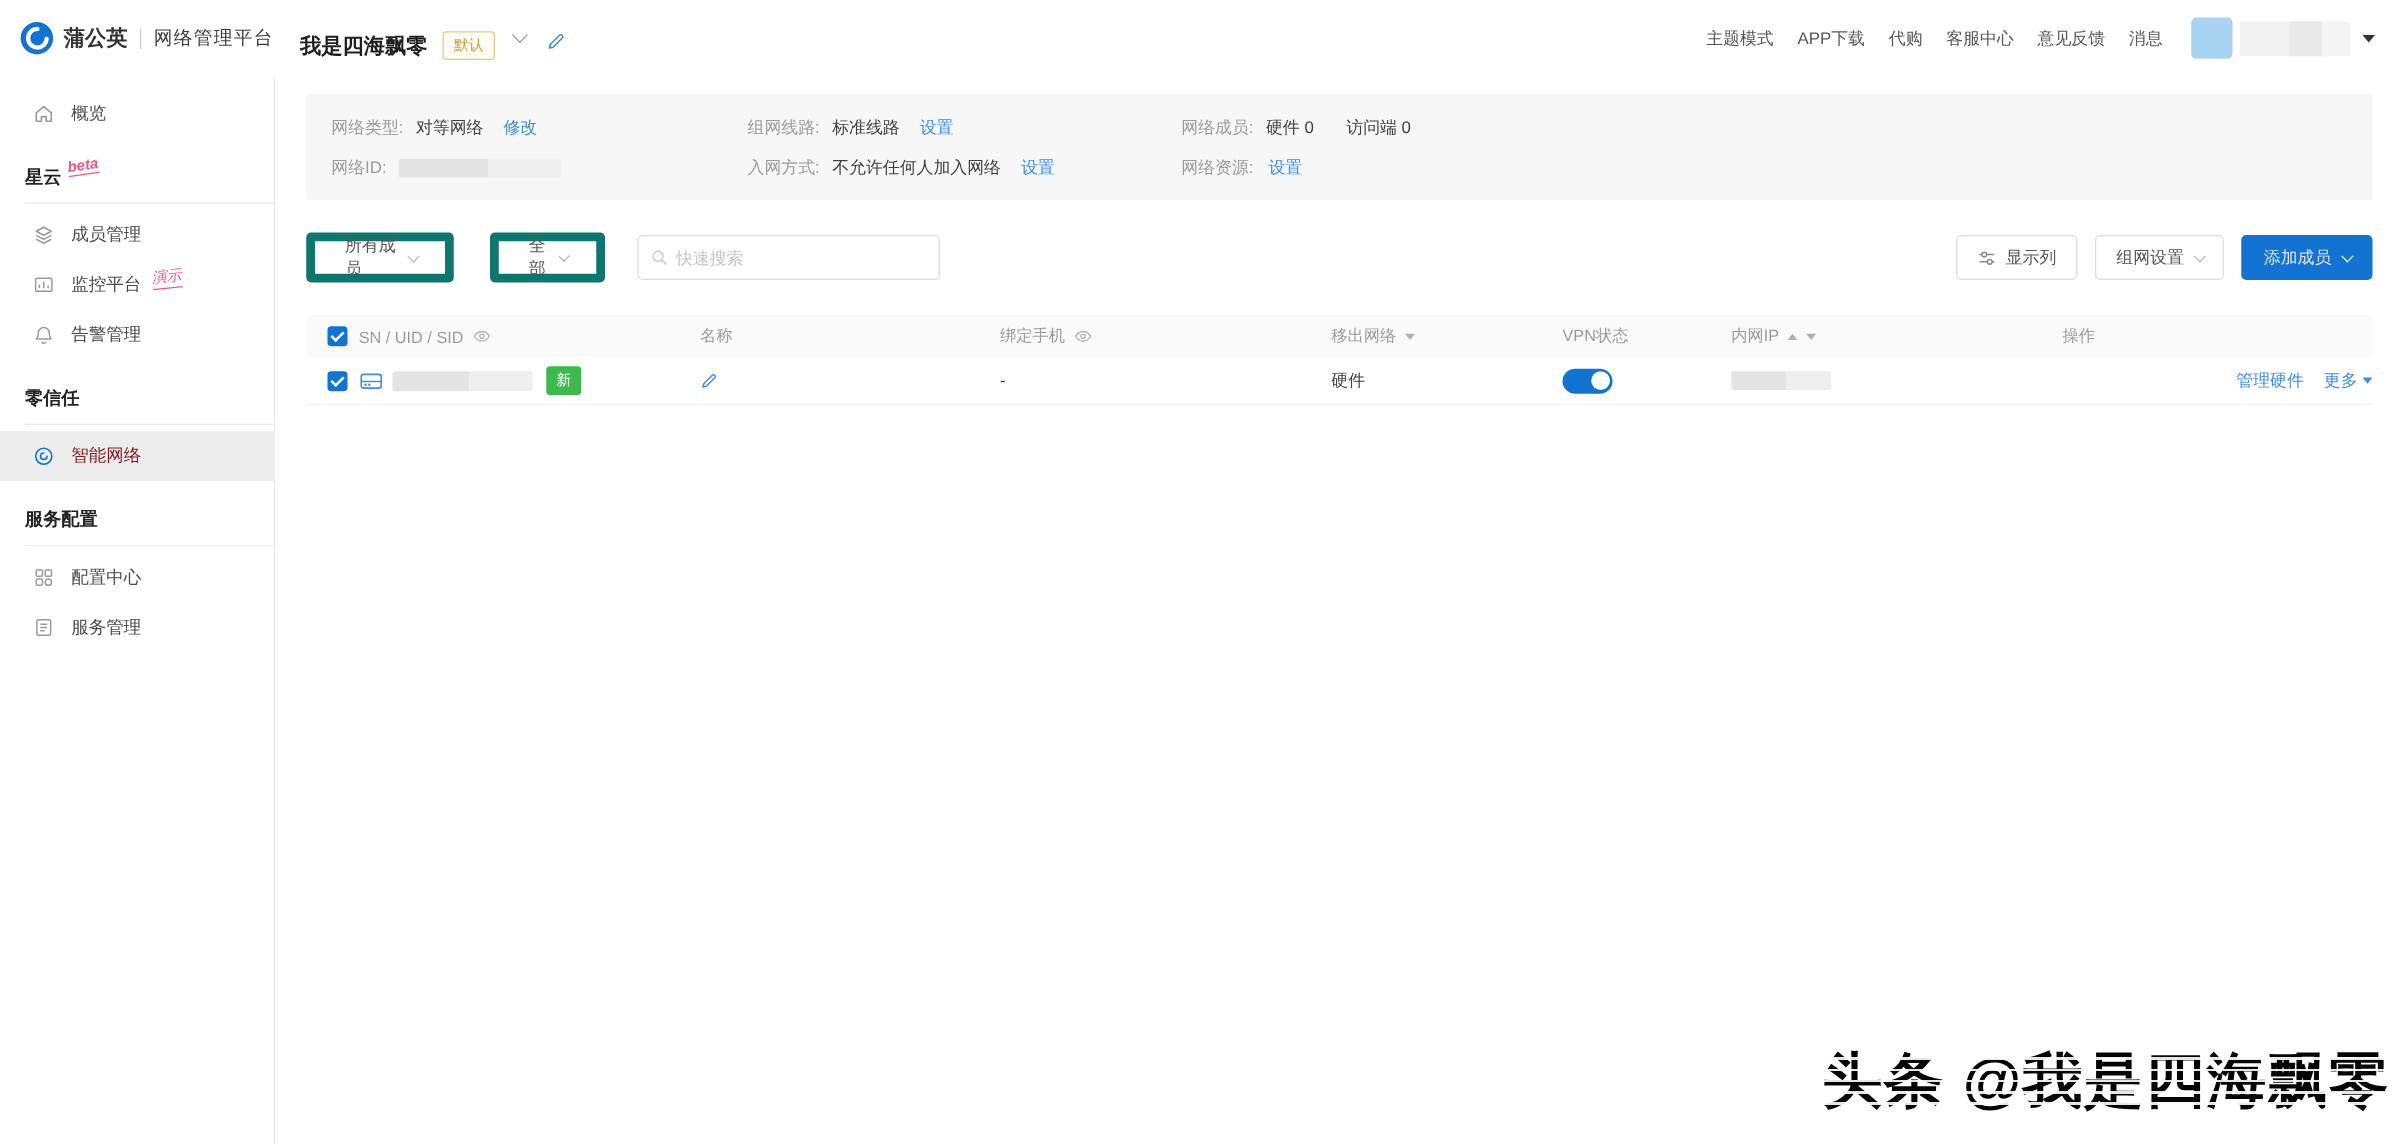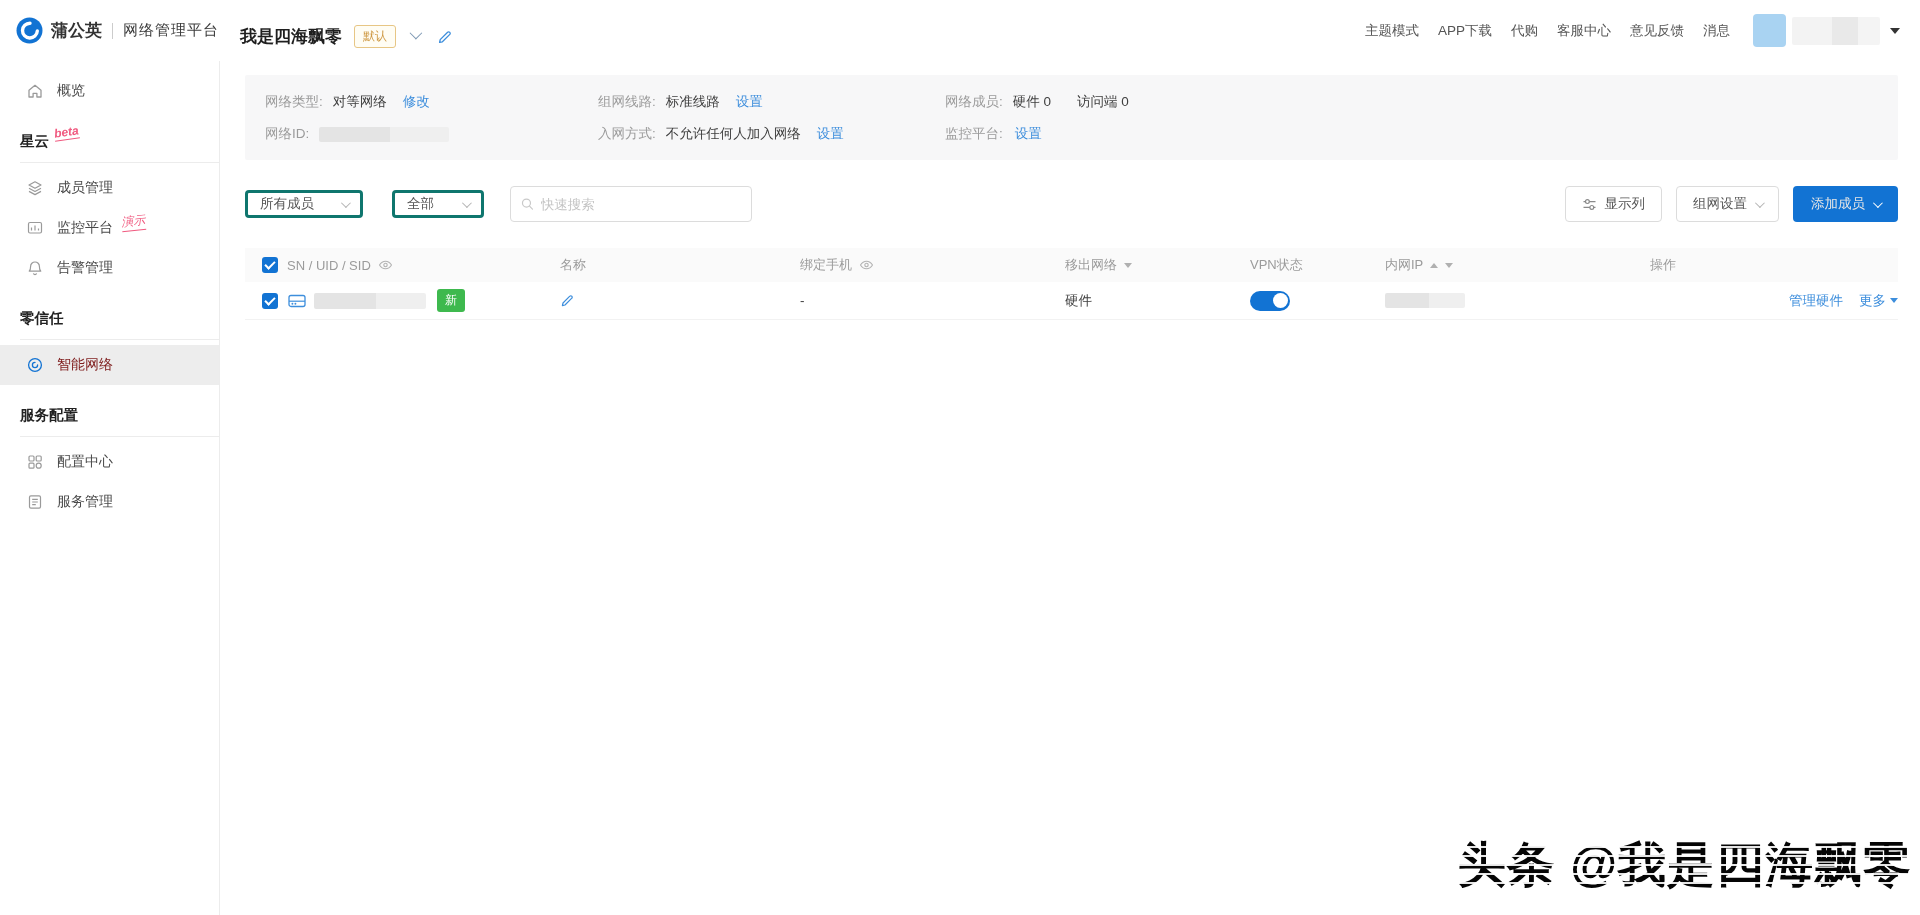--- a/index.html
+++ b/index.html
@@ -9,21 +9,21 @@
     grid-template-columns:220px 1fr;
     grid-template-rows:61px 1fr 38px;
     grid-template-areas:"topbar topbar" "sidebar main" "sidebar footer"; }
 
   
   .topbar { grid-area:topbar; display:flex; align-items:center; padding:0 20px 0 16px; background:#fff; }
   .brand { display:flex; align-items:center; width:204px; flex:0 0 204px; }
   .brand-name { font-size:17px; font-weight:bold; color:#333; margin-left:8px; }
   .brand-div { width:1px; height:16px; background:#ccc; margin:0 10px; }
   .brand-sub { font-size:15px; color:#3c3c3c; letter-spacing:1px; }
-  .title-wrap { display:flex; align-items:center; margin-left:20px;margin-top:12px; }
+  .title-wrap { display:flex; margin-left:20px;margin-top:12px; }
   .page-title { font-size:17px; font-weight:bold; color:#1f1f1f; }
   .badge-default { margin-left:12px; font-size:12px; color:#cf9a45; border:1px solid #e7c685; background:#fffdf4; border-radius:3px; padding:2px 8px; }
   .title-chev { width:9px; height:9px; border-right:1.6px solid #7d98b3; border-bottom:1.6px solid #7d98b3; transform:rotate(45deg) translateY(-2px); margin:0 0 4px 14px; cursor:pointer; }
   .title-edit { margin-left:18px; cursor:pointer; display:flex; }
   .topnav { margin-left:auto; display:flex; align-items:center; gap:19px; font-size:13.5px; color:#555; }
   .topnav .nav-link { cursor:pointer; white-space:nowrap; }
   .account { display:flex; align-items:center; margin-left:4px; cursor:pointer; }
   .avatar { width:33px; height:33px; border-radius:4px; background:#a9d3f2; }
   .name-blur { width:88px; height:28px; margin-left:6px; border-radius:2px;
     background:linear-gradient(90deg,#f3f3f3 0 45%,#e9e9e9 45% 75%,#f4f4f4 75%); }
@@ -45,21 +45,21 @@
   .info-panel { background:#f7f7f8; border-radius:2px; padding:18px 20px 17px; display:grid;
     grid-template-columns:333px 347px auto; row-gap:14px; font-size:13.5px; align-items:center; }
   .ip-cell { display:flex; align-items:center; }
   .ip-label { color:#9b9b9b; margin-right:10px; white-space:nowrap; }
   .ip-value { color:#3f3f3f; white-space:nowrap; }
   .ip-link { color:#3d8edc; margin-left:16px; cursor:pointer; white-space:nowrap; }
   .ip-gap { margin-left:26px; }
   .blur-block { background:linear-gradient(90deg,#e4e4e4 0 55%,#efefef 55%); border-radius:2px; }
 
   .filter-bar { margin-top:26px; display:flex; align-items:center; }
-  .selbox { height:28px; border:3px solid #0f766e; border-radius:4px; display:flex; align-items:center; justify-content:space-between; padding:0 12px; font-size:13.5px; color:#555; cursor:pointer; background:#fff; }
+  .selbox { height:40px; border:7px solid #0f766e; border-radius:4px; display:flex; align-items:center; justify-content:space-between; padding:0 24px; font-size:13.5px; color:#555; cursor:pointer; background:#fff; }
   .sel-members { width:118px; margin-right:29px; }
   .sel-status { width:92px; margin-right:26px; }
   .chev { width:7px; height:7px; border-right:1.5px solid #b5b5b5; border-bottom:1.5px solid #b5b5b5; transform:rotate(45deg) translateY(-2px); }
   .searchbox { width:242px; height:36px; border:1px solid #dcdcdc; border-radius:4px; display:flex; align-items:center; padding:0 10px; background:#fff; }
   .searchbox input { border:none; outline:none; font-size:13.5px; margin-left:7px; width:100%; color:#333; font-family:inherit; }
   .searchbox input::placeholder { color:#c4c4c4; }
   .fb-right { margin-left:auto; display:flex; align-items:center; gap:14px; }
   .btn { height:36px; border:1px solid #dcdcdc; border-radius:4px; background:#fff; display:flex; align-items:center; justify-content:center; gap:8px; padding:0 16px; font-size:13.5px; color:#555; cursor:pointer; font-family:inherit; }
   .btn-primary { background:#1273d3; border:none; color:#e5e5e5; padding:0 18px; }
   .btn-primary .chev { border-color:#fff; }
@@ -231,21 +231,21 @@
       <div class="ip-cell">
         <span class="ip-label">网络ID:</span>
         <span class="blur-block" style="width:130px;height:15px;"></span>
       </div>
       <div class="ip-cell">
         <span class="ip-label">入网方式:</span>
         <span class="ip-value">不允许任何人加入网络</span>
         <span class="ip-link">设置</span>
       </div>
       <div class="ip-cell">
-        <span class="ip-label">监控平台:</span>
+        <span class="ip-label">网络资源:</span>
         <span class="ip-link" style="margin-left:2px;">设置</span>
       </div>
     </section>
 
     <section class="filter-bar">
       <div class="selbox sel-members">
         <span>所有成员</span>
         <span class="chev"></span>
       </div>
       <div class="selbox sel-status">

